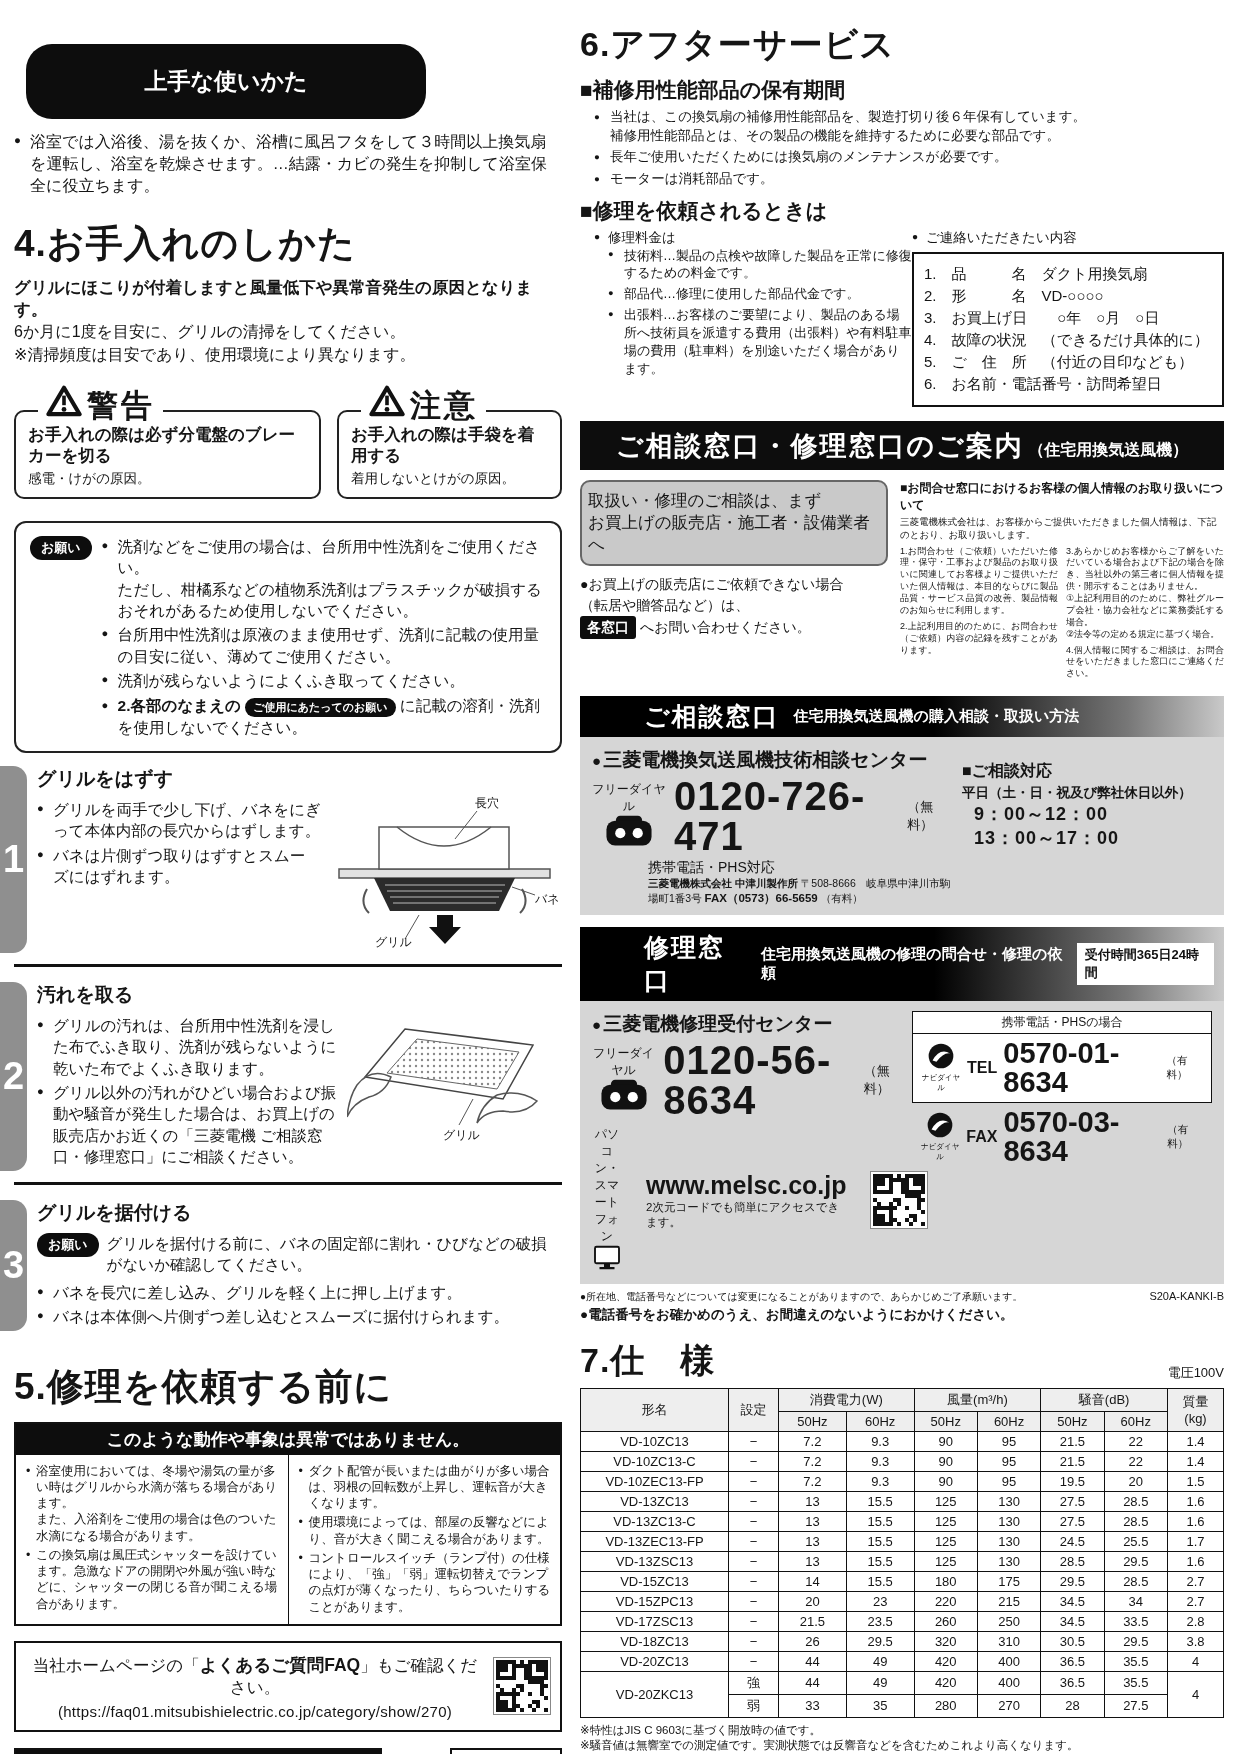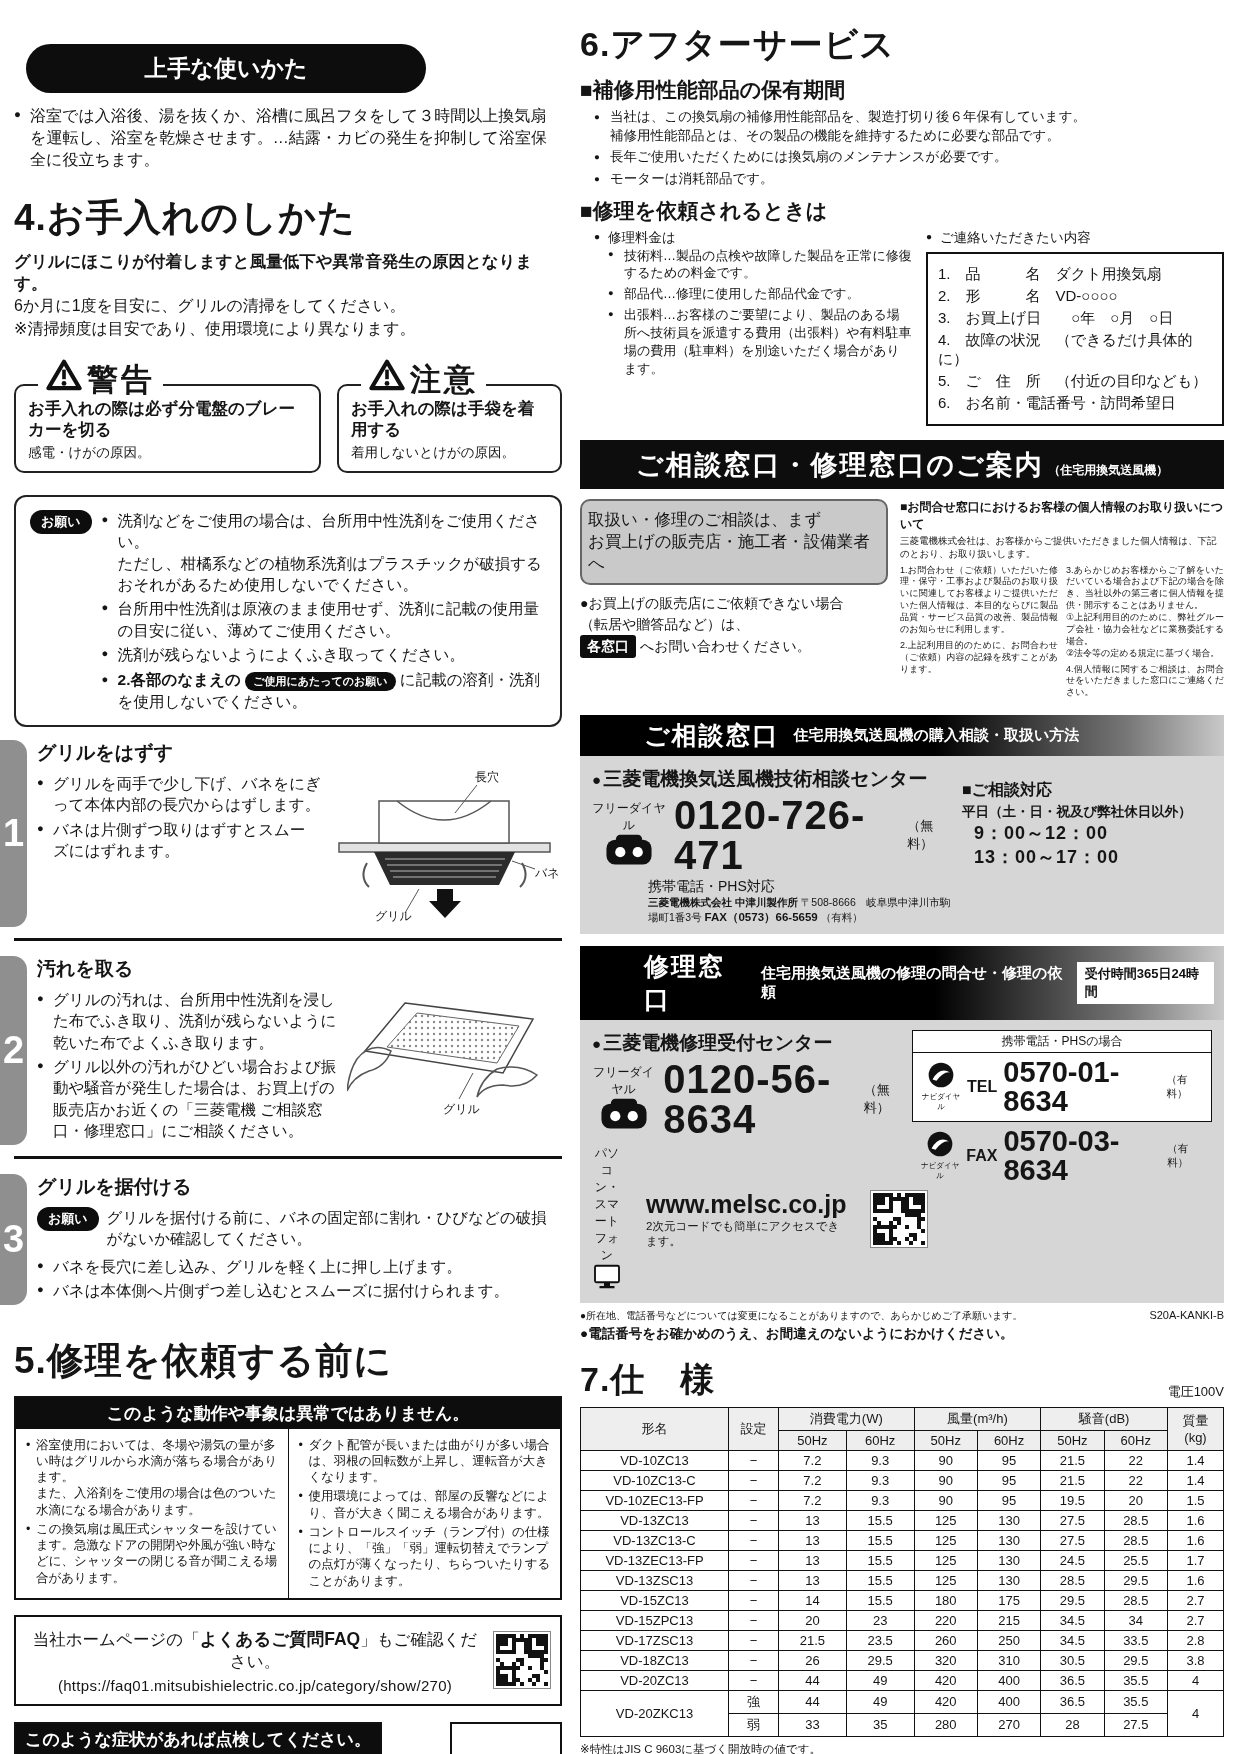--- a/index.html
+++ b/index.html
@@ -15,21 +15,21 @@
   .li-big { position:relative; padding-left:16px; white-space:pre-line; margin-bottom:3px; line-height:1.38; }
   .li-big::before { content:"●"; position:absolute; left:0; top:0.18em; font-size:0.72em; }
   .dot-item { position:relative; padding-left:11px; white-space:pre-line; margin-bottom:3px; line-height:1.3; }
   .dot-item::before { content:"•"; position:absolute; left:1px; top:0; }
   .fine-item { white-space:pre-line; margin-bottom:4px; line-height:1.32; text-align:justify; }
   .contact-line { margin:3px 0; white-space:pre-line; }
   .badge-dark { background:#0d0d0d; color:#fff; padding:1px 7px; font-weight:bold; border-radius:3px; display:inline-block; }
   .mini-pill { background:#0d0d0d; color:#fff; border-radius:12px; font-size:13px; font-weight:bold; padding:3px 11px; white-space:nowrap; height:fit-content; display:inline-block; }
 
   
-  .tips-pill { width:400px; background:#0d0d0d; color:#fff; font-size:23px; font-weight:bold; text-align:center; border-radius:26px; padding:9px 0; margin:30px 0 12px 12px; }
+  .tips-pill { width:400px; background:#0d0d0d; color:#fff; font-size:23px; font-weight:bold; text-align:center; border-radius:26px; padding:22px 0; margin:30px 0 12px 12px; }
   .tips-body { font-size:16px; }
   .lead-bold { font-size:16.5px; font-weight:bold; margin-top:4px; }
   .lead-line { font-size:16px; line-height:1.4; }
 
   .warn-row { display:flex; gap:16px; margin-top:44px; }
   .warnbox { position:relative; border:2.5px solid #222; border-radius:10px; padding:12px 12px 9px; }
   .warnbox.w1 { width:56%; } .warnbox.w2 { flex:1; }
   .wtitle { position:absolute; top:-27px; left:22px; background:#fff; display:flex; align-items:flex-end; gap:5px; padding:0 8px; }
   .wtext { font-size:31px; font-weight:bold; letter-spacing:3px; line-height:1; }
   .whead { font-size:16.5px; font-weight:bold; line-height:1.3; }
@@ -67,32 +67,32 @@
   .inspect-tbl { flex:1; border:2.5px solid #111; }
   .irow { display:flex; border-top:1.5px solid #111; }
   .icell-sym { width:242px; padding:6px 8px 5px; border-right:1.5px solid #111; font-size:12.5px; flex:none; }
   .icell-act { flex:1; padding:6px 8px 5px; font-size:12.5px; }
   .arrow-wrap { width:68px; flex:none; display:flex; align-items:center; justify-content:center; position:relative; }
   .result-box { width:112px; flex:none; border:2px solid #111; padding:10px 7px; font-size:12.5px; display:flex; flex-direction:column; justify-content:center; gap:8px; }
 
   
   .sub-h { font-size:21px; font-weight:bold; margin:8px 0 4px; }
   .r-bullets { font-size:13.5px; margin-left:14px; }
-  .repair-flex { display:flex; gap:14px; margin-left:14px; }
+  .repair-flex { display:flex; margin-left:14px; }
   .fee-col { width:318px; flex:none; font-size:13.5px; }
   .round-dot { position:relative; padding-left:14px; }
   .round-dot::before { content:"●"; position:absolute; left:0; top:0.2em; font-size:0.75em; }
   .fee-intro { margin:2px 0 3px 14px; line-height:1.35; }
   .fee-items { margin-left:14px; font-size:13px; }
   .contact-col { flex:1; font-size:13.5px; }
   .contact-box { border:2px solid #111; padding:8px 10px; margin-top:5px; font-size:15px; }
 
   .banner { background:#0d0d0d; color:#fff; text-align:center; padding:7px 0 6px; margin-top:14px; }
   .banner-main { font-size:27px; font-weight:bold; letter-spacing:2px; }
-  .banner-sub { font-size:12px; font-weight:bold; }
+  .banner-sub { font-size:16px; font-weight:bold; }
 
   .consult-flex { display:flex; gap:12px; margin-top:10px; }
   .consult-left { width:308px; flex:none; }
   .dealer-box { background:#c9c9c9; border:2.5px solid #666; border-radius:10px; padding:8px 6px; font-weight:normal; }
   .dealer-l1 { font-size:16.5px; } .dealer-l2 { font-size:16.5px; }
   .cannot { font-size:14px; margin-top:8px; line-height:1.5; }
   .privacy { flex:1; min-width:0; }
   .privacy-title { font-size:12px; font-weight:bold; }
   .privacy-intro { font-size:9.5px; margin:2px 0 4px; }
   .privacy-cols { display:flex; gap:8px; font-size:9px; }

